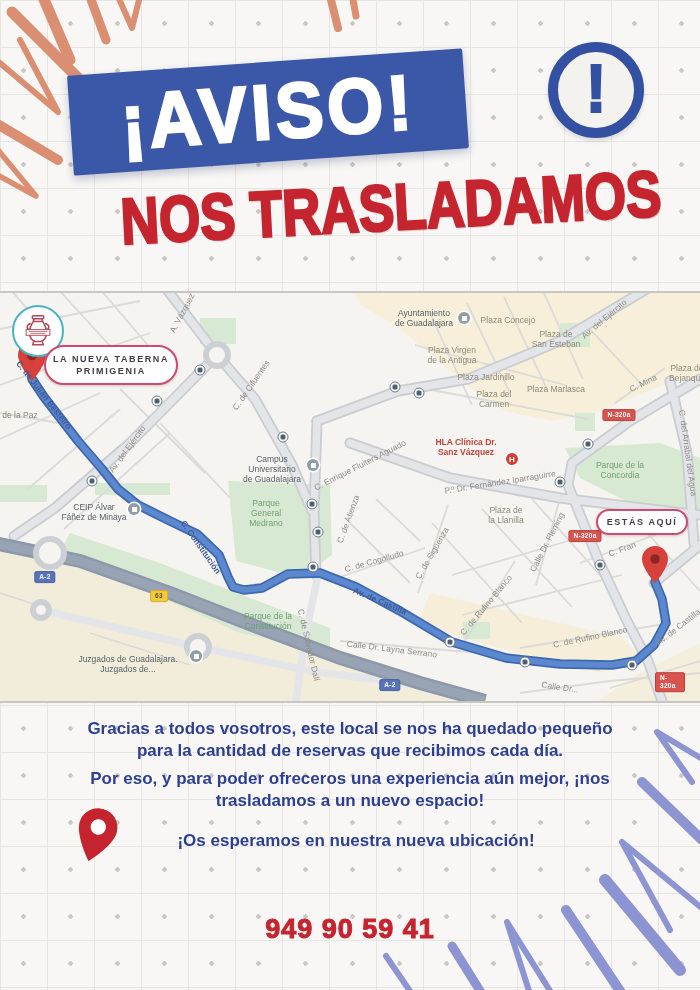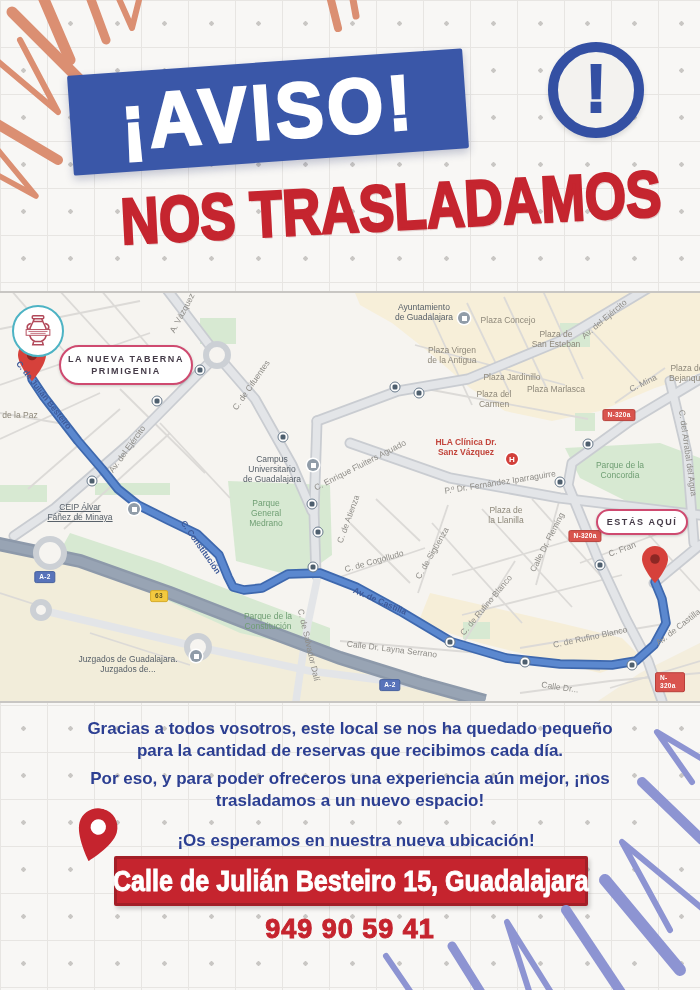--- a/index.html
+++ b/index.html
@@ -224,42 +224,42 @@
           <path d="M15.5 31 L14.5 34.5 L25.5 34.5 L24.5 31"></path>
         </g>
         <rect x="7.5" y="18.5" width="25" height="6" fill="#ffffff" stroke="#b2495a" stroke-width="1"></rect>
         <g stroke="#b2495a" stroke-width="0.8">
           <line x1="10" y1="20.5" x2="30" y2="20.5"></line>
             <line x1="12" y1="22.5" x2="28" y2="22.5"></line>
         </g>
       </svg>
     </div>
 
-    <div class="pill" style="left:59px;top:52px;width:130px;height:36px;align-items:center;">
+    <div class="pill" style="left:44px;top:52px;width:130px;height:36px;align-items:center;">
       <span>LA NUEVA TABERNA</span>
       <span>PRIMIGENIA</span>
     </div>
     <div class="pill" style="left:596px;top:216px;width:88px;height:22px;">
       <span>ESTÁS AQUÍ</span>
     </div>
   <div class="mlabel st" style="left: 182px; top: 20px; transform: translate(-50%, -50%) rotate(-62deg);">A. Vázquez</div>
       <div class="mlabel st" style="left: 604px; top: 26px; transform: translate(-50%, -50%) rotate(-40deg);">Av. del Ejército</div>
       <div class="mlabel st" style="left: 251px; top: 92px; transform: translate(-50%, -50%) rotate(-55deg);">C. de Cifuentes</div>
       <div class="mlabel st" style="left: 127px; top: 156px; transform: translate(-50%, -50%) rotate(-54deg);">Av. del Ejército</div>
       <div class="mlabel ar" style="left: 20px; top: 122px; transform: translate(-50%, -50%) rotate(0deg);">de la Paz</div>
       <div class="mlabel rt" style="left: 44px; top: 102px; transform: translate(-50%, -50%) rotate(52deg);">C. de Julián Besteiro</div>
       <div class="mlabel poi" style="left: 272px; top: 176px; transform: translate(-50%, -50%) rotate(0deg);">Campus
 Universitario
 de Guadalajara</div>
       <div class="mlabel st" style="left: 360px; top: 172px; transform: translate(-50%, -50%) rotate(-27deg);">C. Enrique Fluiters Aguado</div>
       <div class="mlabel st" style="left: 348px; top: 226px; transform: translate(-50%, -50%) rotate(-70deg);">C. de Atienza</div>
       <div class="mlabel pk" style="left: 266px; top: 220px; transform: translate(-50%, -50%) rotate(0deg);">Parque
 General
 Medrano</div>
-      <div class="mlabel poi" style="left: 80px; top: 219px; transform: translate(-50%, -50%) rotate(0deg); text-decoration: underline;">CEIP Álvar
+      <div class="mlabel poi" style="left: 94px; top: 219px; transform: translate(-50%, -50%) rotate(0deg);">CEIP Álvar
 Fáñez de Minaya</div>
       <div class="mlabel pk" style="left: 268px; top: 328px; transform: translate(-50%, -50%) rotate(0deg);">Parque de la
 Constitución</div>
       <div class="mlabel st" style="left: 309px; top: 352px; transform: translate(-50%, -50%) rotate(77deg);">C. de Salvador Dalí</div>
       <div class="mlabel poi" style="left: 128px; top: 371px; transform: translate(-50%, -50%) rotate(0deg);">Juzgados de Guadalajara.
 Juzgados de...</div>
       <div class="mlabel st" style="left: 678px; top: 334px; transform: translate(-50%, -50%) rotate(-38deg);">Av. de Castilla</div>
       <div class="mlabel rt" style="left: 380px; top: 308px; transform: translate(-50%, -50%) rotate(23deg);">Av. de Castilla</div>
       <div class="mlabel rt" style="left: 201px; top: 254px; transform: translate(-50%, -50%) rotate(55deg);">C. Constitución</div>
       <div class="mlabel st" style="left: 392px; top: 356px; transform: translate(-50%, -50%) rotate(7deg);">Calle Dr. Layna Serrano</div>
@@ -268,26 +268,26 @@
       <div class="mlabel st" style="left: 486px; top: 312px; transform: translate(-50%, -50%) rotate(-50deg);">C. de Rufino Blanco</div>
       <div class="mlabel st" style="left: 590px; top: 344px; transform: translate(-50%, -50%) rotate(-12deg);">C. de Rufino Blanco</div>
       <div class="mlabel st" style="left: 547px; top: 249px; transform: translate(-50%, -50%) rotate(-63deg);">Calle Dr. Fleming</div>
       <div class="mlabel ar" style="left: 506px; top: 222px; transform: translate(-50%, -50%) rotate(0deg);">Plaza de
 la Llanilla</div>
       <div class="mlabel st" style="left: 500px; top: 189px; transform: translate(-50%, -50%) rotate(-9deg);">P.º Dr. Fernández Iparraguirre</div>
       <div class="mlabel red" style="left: 466px; top: 154px; transform: translate(-50%, -50%) rotate(0deg);">HLA Clínica Dr.
 Sanz Vázquez</div>
       <div class="mlabel ar" style="left: 494px; top: 106px; transform: translate(-50%, -50%) rotate(0deg);">Plaza del
 Carmen</div>
-      <div class="mlabel ar" style="left: 512px; top: 84px; transform: translate(-50%, -50%) rotate(0deg);">Plaza Jardinillo</div>
+      <div class="mlabel ar" style="left: 486px; top: 84px; transform: translate(-50%, -50%) rotate(0deg);">Plaza Jardinillo</div>
       <div class="mlabel ar" style="left: 556px; top: 96px; transform: translate(-50%, -50%) rotate(0deg);">Plaza Marlasca</div>
       <div class="mlabel ar" style="left: 452px; top: 62px; transform: translate(-50%, -50%) rotate(0deg);">Plaza Virgen
 de la Antigua</div>
       <div class="mlabel ar" style="left: 508px; top: 27px; transform: translate(-50%, -50%) rotate(0deg);">Plaza Concejo</div>
-      <div class="mlabel poi" style="left: 424px; top: 19px; transform: translate(-50%, -50%) rotate(0deg);">Ayuntamiento
+      <div class="mlabel poi" style="left: 424px; top: 25px; transform: translate(-50%, -50%) rotate(0deg);">Ayuntamiento
 de Guadalajara</div>
       <div class="mlabel ar" style="left: 556px; top: 46px; transform: translate(-50%, -50%) rotate(0deg);">Plaza de
 San Esteban</div>
       <div class="mlabel st" style="left: 643px; top: 90px; transform: translate(-50%, -50%) rotate(-27deg);">C. Mina</div>
       <div class="mlabel ar" style="left: 687px; top: 80px; transform: translate(-50%, -50%) rotate(0deg);">Plaza de
 Bejanque</div>
       <div class="mlabel st" style="left: 688px; top: 160px; transform: translate(-50%, -50%) rotate(82deg);">C. del Arrabal del Agua</div>
       <div class="mlabel pk" style="left: 620px; top: 177px; transform: translate(-50%, -50%) rotate(0deg);">Parque de la
 Concordia</div>
       <div class="mlabel st" style="left: 622px; top: 256px; transform: translate(-50%, -50%) rotate(-20deg);">C. Fran</div>
@@ -322,23 +322,20 @@
 
   <p class="para" style="top:718px;margin:0;">Gracias a todos vosotros, este local se nos ha quedado pequeño para la cantidad de reservas que recibimos cada día.</p>
   <p class="para" style="top:768px;margin:0;">Por eso, y para poder ofreceros una experiencia aún mejor, ¡nos trasladamos a un nuevo espacio!</p>
   <p class="para" style="top:824px;margin:6px;">¡Os esperamos en nuestra nueva ubicación!</p>
 
   <svg class="abs" style="left:76px;top:808px;transform:rotate(16deg);" width="40" height="54" viewBox="0 0 30 42">
     <path d="M15 0C6.7 0 0 6.6 0 14.8 0 25.9 15 42 15 42s15-16.1 15-27.2C30 6.6 23.3 0 15 0z" fill="#c5242e"></path>
     <circle cx="15" cy="14.5" r="6" fill="#ffffff"></circle>
   </svg>
 
-  <div class="addr-banner">
-    <span>Calle de Julián Besteiro 15, Guadalajara</span>
-  </div>
   <div class="phone">949 90 59 41</div>
 
   <svg class="abs" style="left:370px;top:720px;" width="330" height="270" viewBox="0 0 330 270">
     <g stroke="#8d94d2" fill="none" stroke-linecap="round" stroke-linejoin="round">
       <path d="M310,250 L235,160" stroke-width="12"></path>
       <path d="M334,190 L252,122 L300,210" stroke-width="6"></path>
       <path d="M332,120 L272,62" stroke-width="10"></path>
       <path d="M322,62 L287,12 L334,40" stroke-width="6"></path>
       <path d="M252,274 L196,190" stroke-width="10"></path>
       <path d="M182,274 L137,202 L160,274" stroke-width="6"></path>

